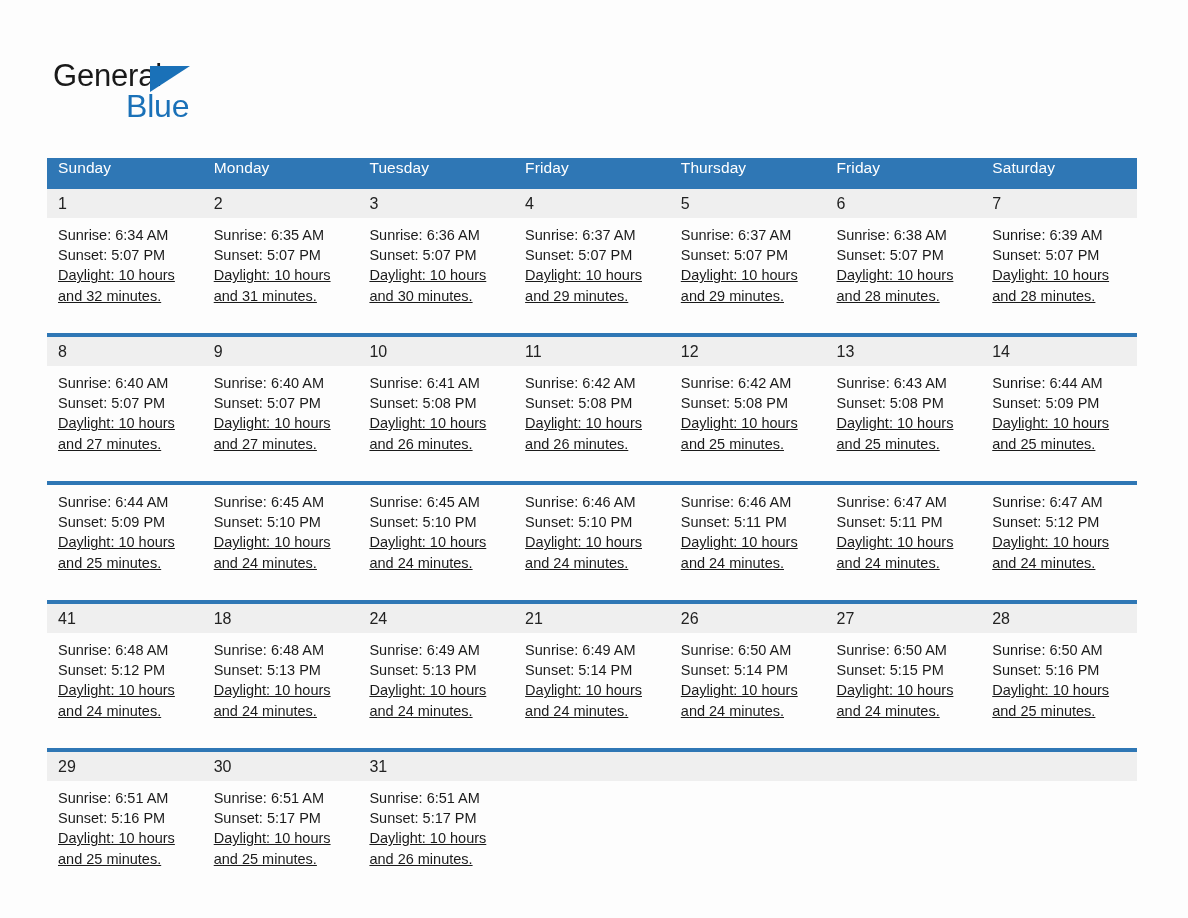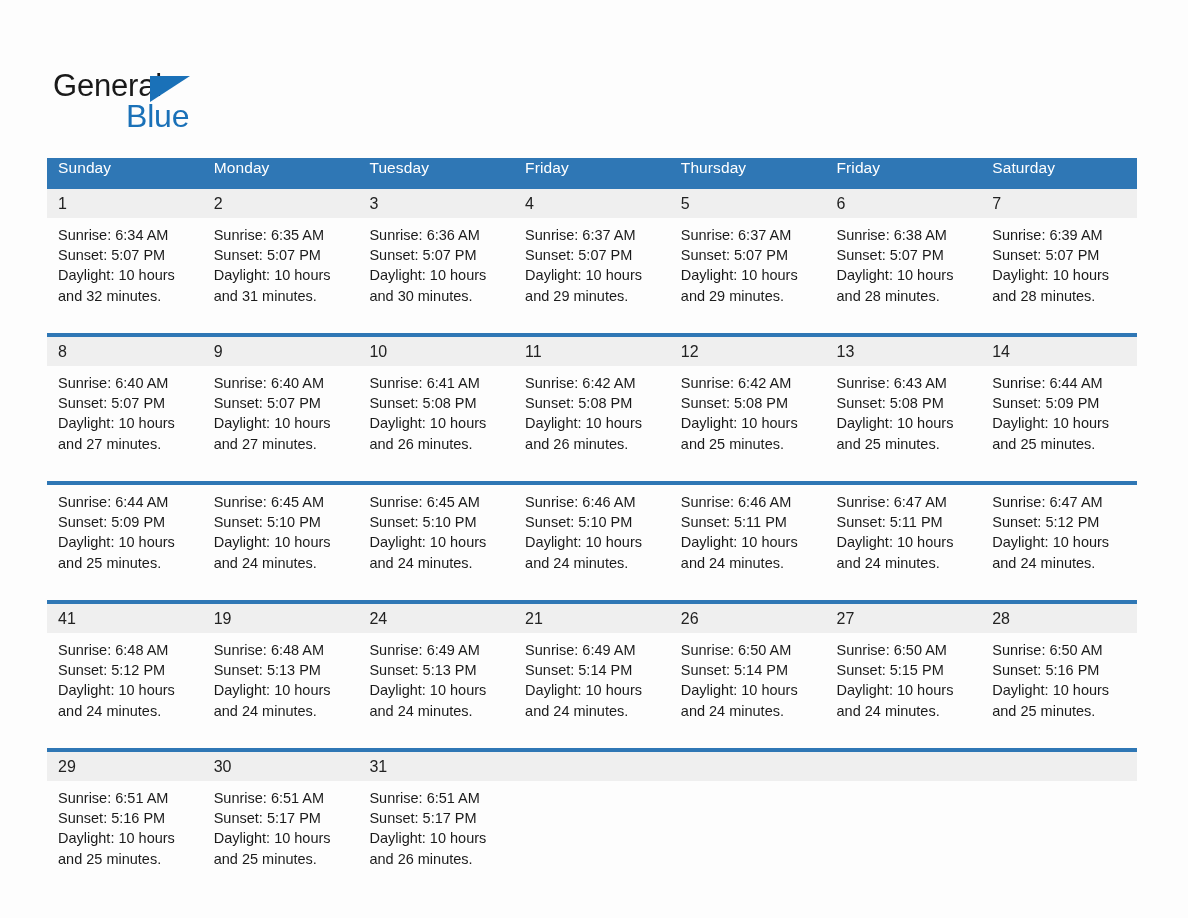--- a/index.html
+++ b/index.html
@@ -26,21 +26,21 @@
   .header {
     position: absolute;
     left: 47px;
     top: 40px;
     width: 1090px;
     height: 108px;
   }
   .logo {
     position: absolute;
     left: 6px;
-    top: 30px;
+    top: 20px;
     width: 200px;
     height: 76px;
   }
   .logo-general {
     position: absolute;
     left: 0;
     top: 0;
     font-size: 31px;
     line-height: 31px;
     color: #1a1a1a;
@@ -142,21 +142,21 @@
     background: #fdfdfd;
     padding: 7px 0 6px 11px;
     vertical-align: top;
     height: 86px;
     font-size: 14.5px;
     line-height: 20.2px;
     color: #1b1b1b;
   }
   .detail-row td.empty { background: #fdfdfd; }
   .detail-line { white-space: nowrap; }
-  .daylight-line { white-space: normal; max-width: 136px; }
+  .daylight-line { white-space: normal; max-width: 136px; text-decoration: underline; }
 </style>
 </head>
 <body>
 
 <div class="page">
 
   <div class="header">
 
     <div class="logo">
       <span class="logo-general">General</span>
@@ -376,21 +376,21 @@
           <td></td>
           <td></td>
           <td></td>
           <td></td>
           <td></td>
           <td></td>
           <td></td>
         </tr>
         <tr class="daynum-row">
           <td>41</td>
-          <td>19</td>
+          <td>18</td>
           <td>24</td>
           <td>21</td>
           <td>26</td>
           <td>27</td>
           <td>28</td>
         </tr>
         <tr class="detail-row">
           <td>
             <div class="detail-line">Sunrise: 6:48 AM</div>
             <div class="detail-line">Sunset: 5:12 PM</div>

